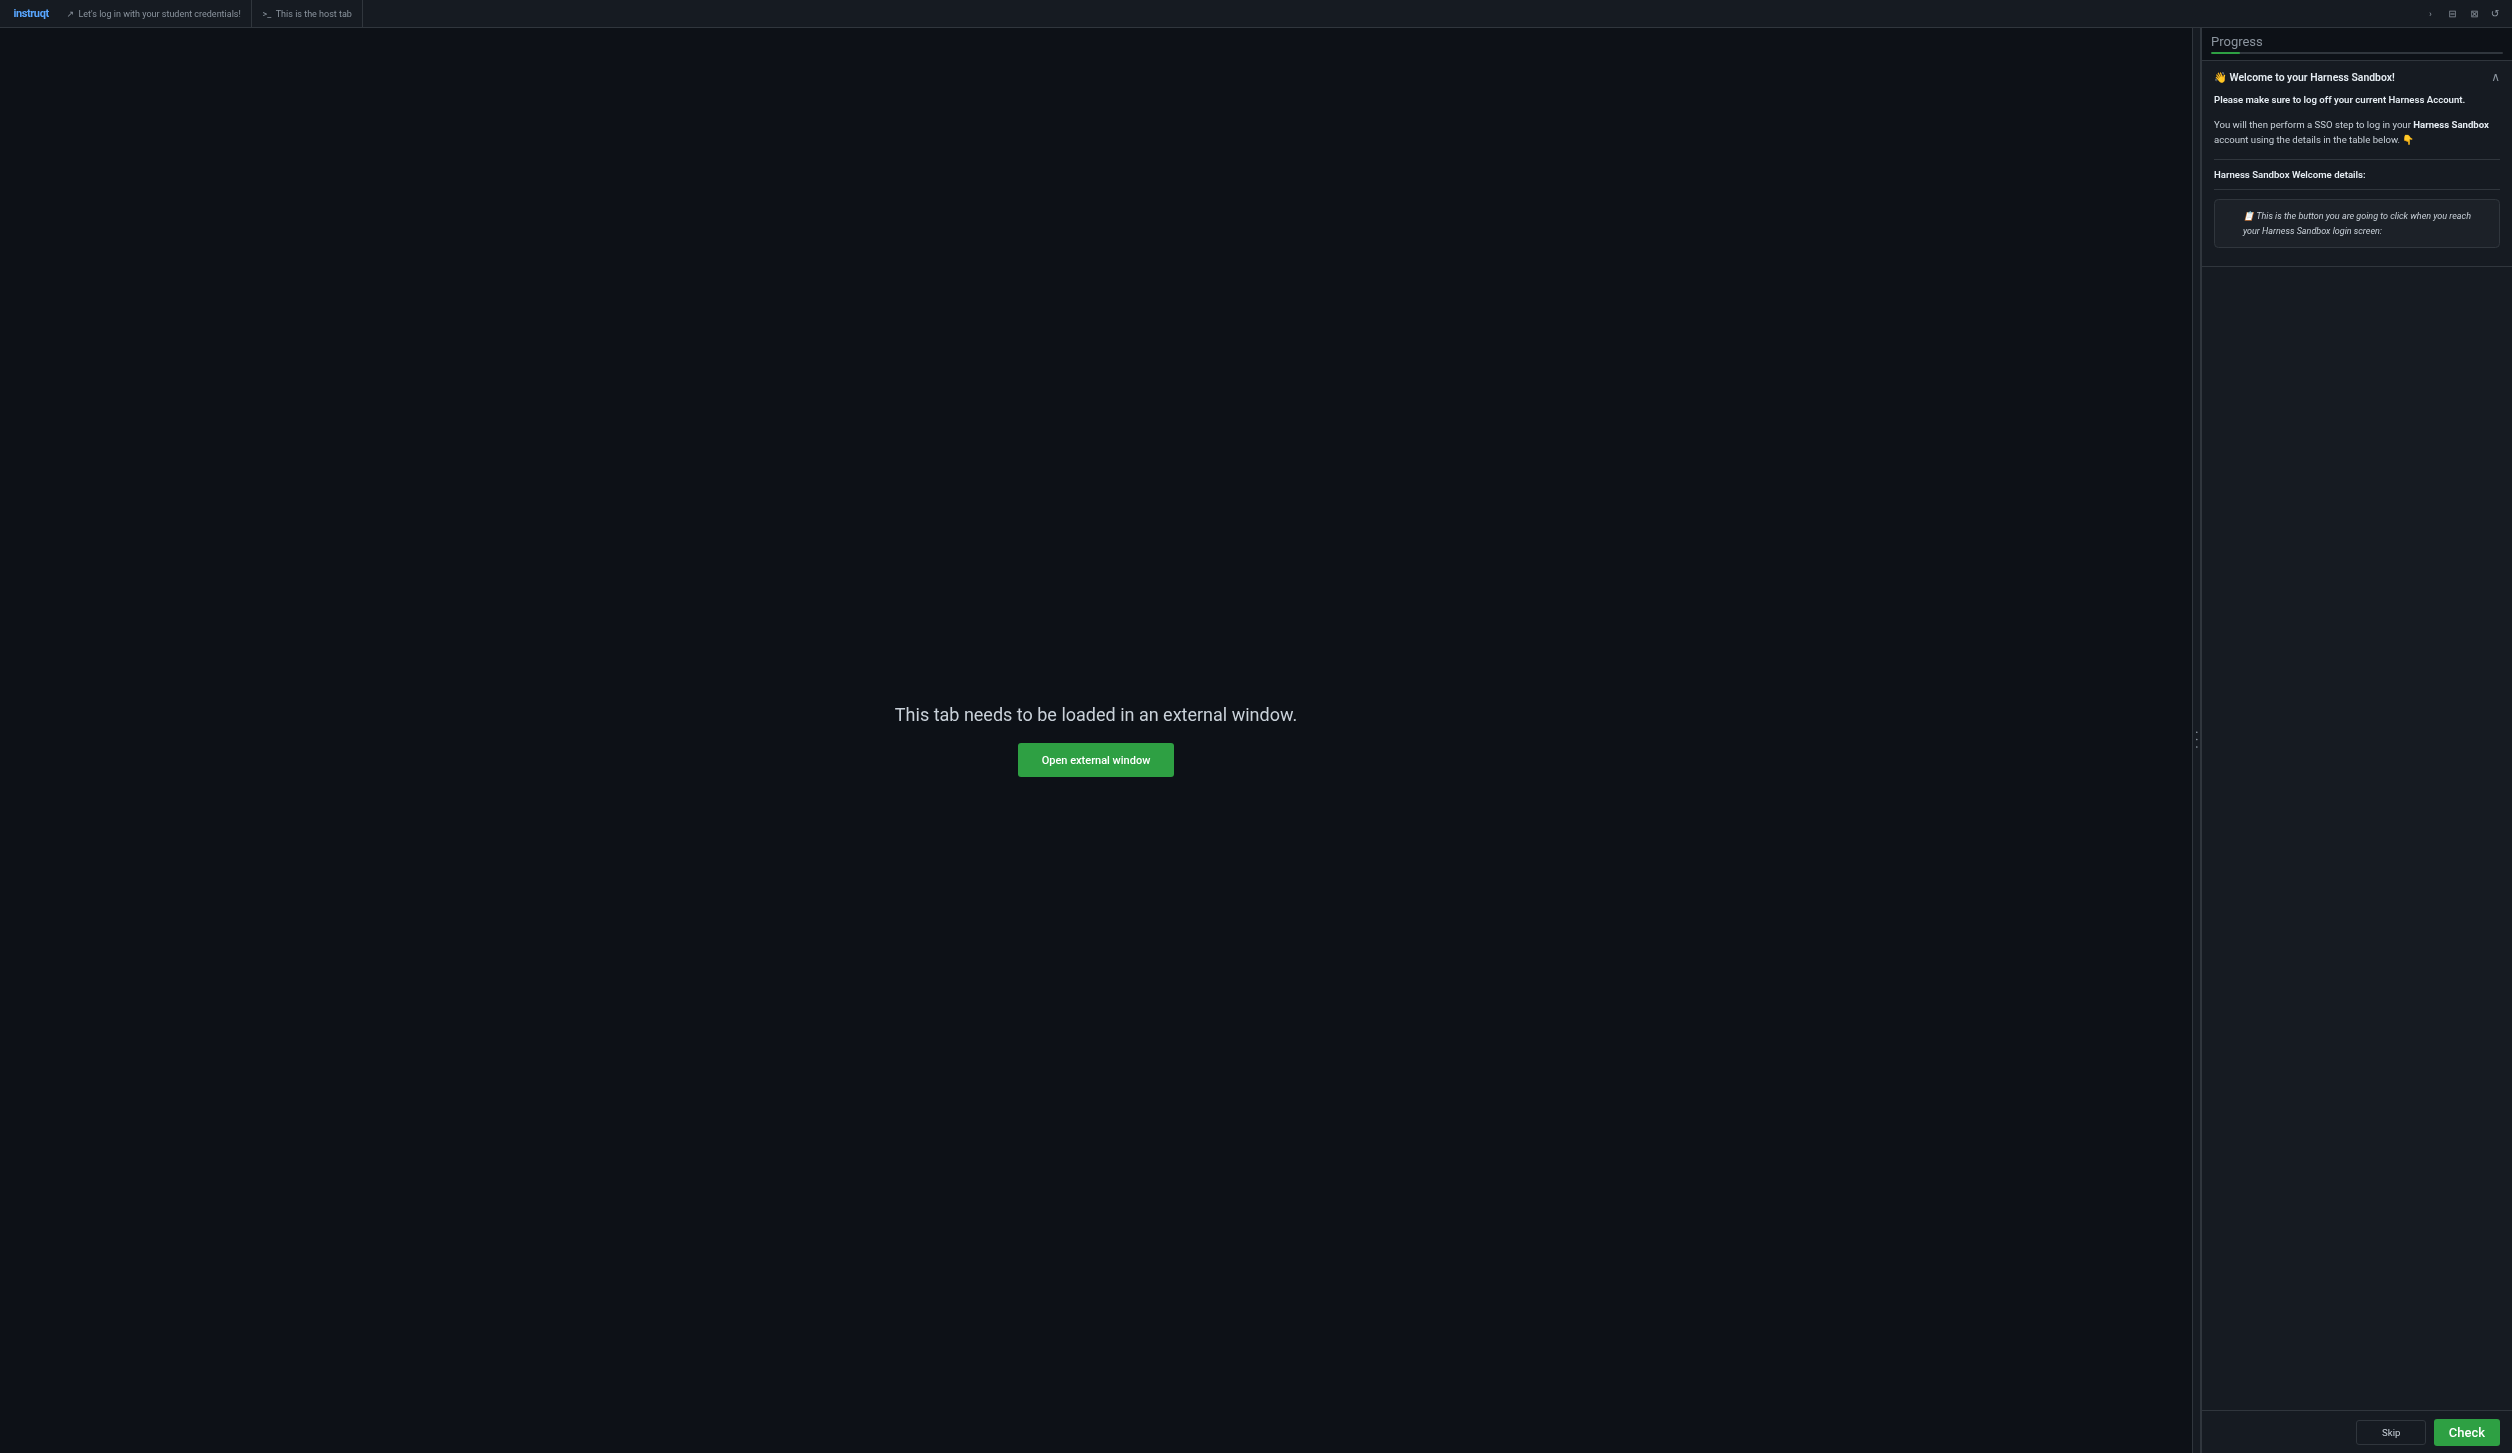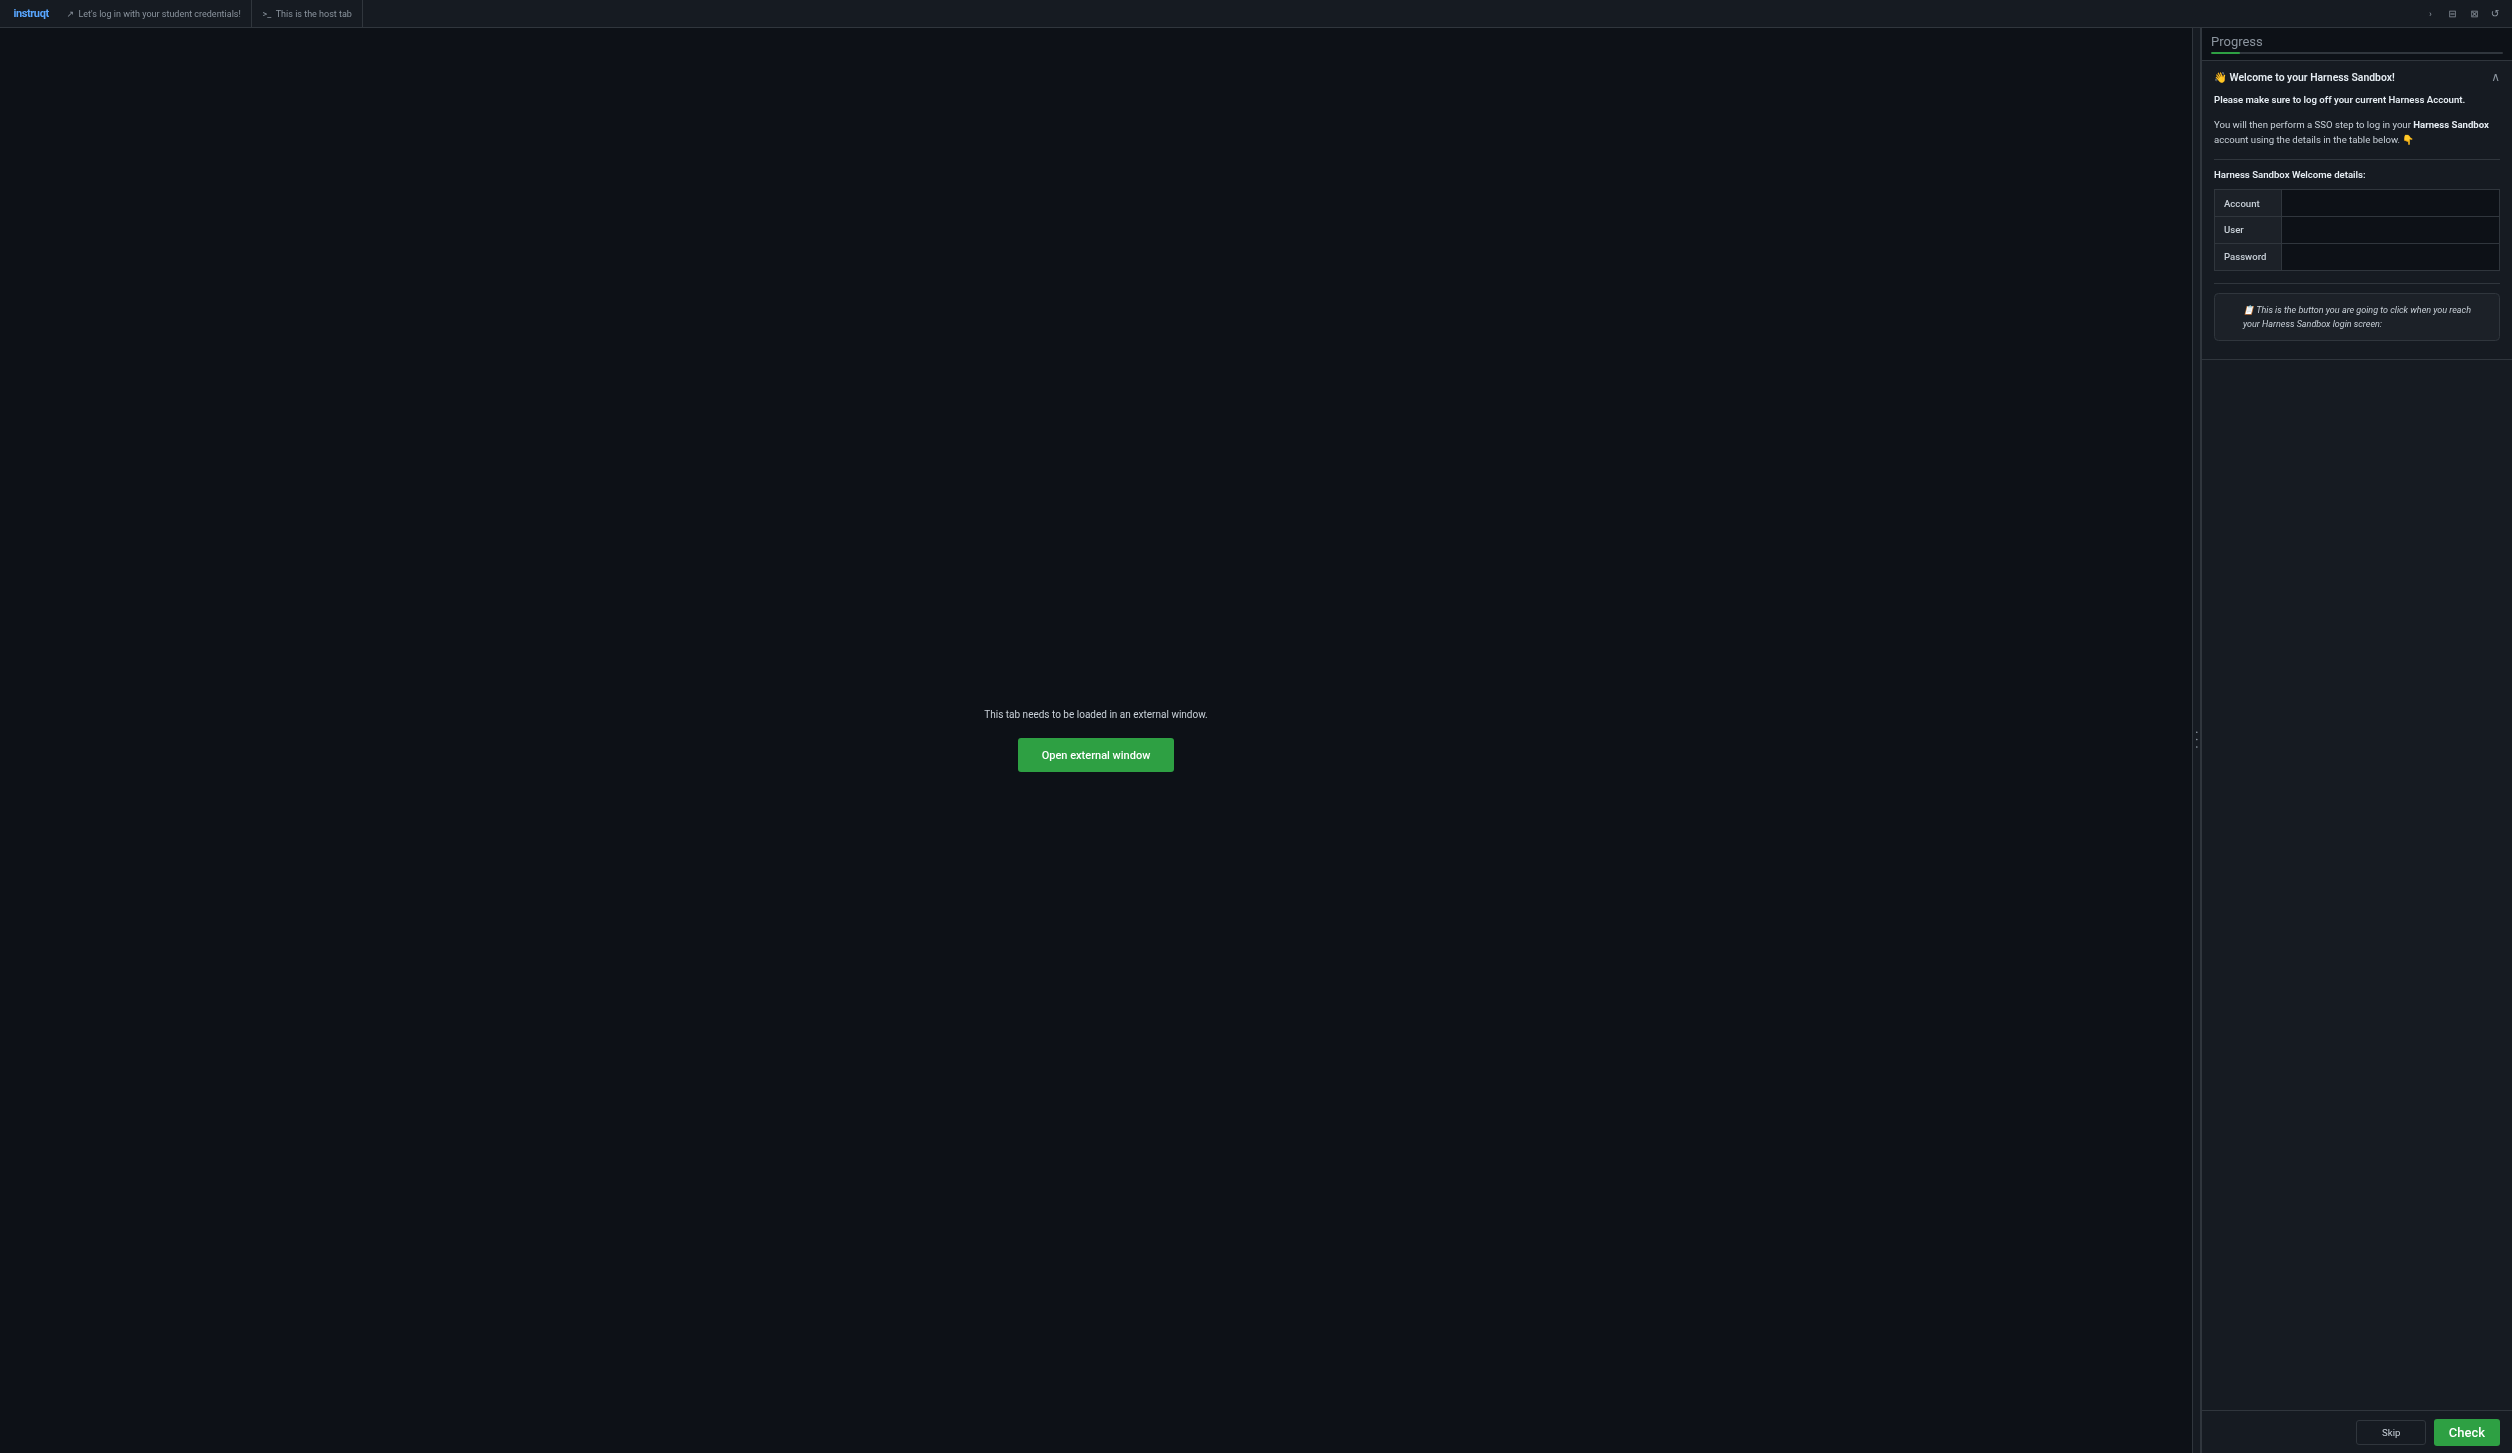--- a/index.html
+++ b/index.html
@@ -87,21 +87,21 @@
       background: #0d1117;
       display: flex;
       flex-direction: column;
       align-items: center;
       justify-content: center;
       position: relative;
     }
 
     .external-window-msg {
       color: #c9d1d9;
-      font-size: 10px;
+      font-size: 18px;
       margin-bottom: 18px;
       text-align: center;
     }
 
     .open-external-btn {
       background: #2ea043;
       color: #ffffff;
       border: none;
       border-radius: 3px;
       padding: 10.4px 24px;
@@ -472,36 +472,20 @@
         <div class="warning-text">Please make sure to log off your current Harness Account.</div>
 
         <div class="description-text">
           You will then perform a SSO step to log in your <strong>Harness Sandbox</strong> account using the details in the table below. 👇
         </div>
 
         <hr class="divider">
 
         <div class="section-title">Harness Sandbox Welcome details:</div>
 
-        <table class="credentials-table">
-          <tbody>
-              <tr>
-            <td>Account</td>
-            <td></td>
-          </tr>
-          <tr>
-            <td>User</td>
-            <td></td>
-          </tr>
-          <tr>
-            <td>Password</td>
-            <td></td>
-          </tr>
-        </tbody>
-          </table>
 
         <hr class="divider">
 
         <div class="note-box">
           <div class="note-text">
             <span>📋</span>
             <span>This is the button you are going to click when you reach your Harness Sandbox login screen:</span>
           </div>
 
         </div>

